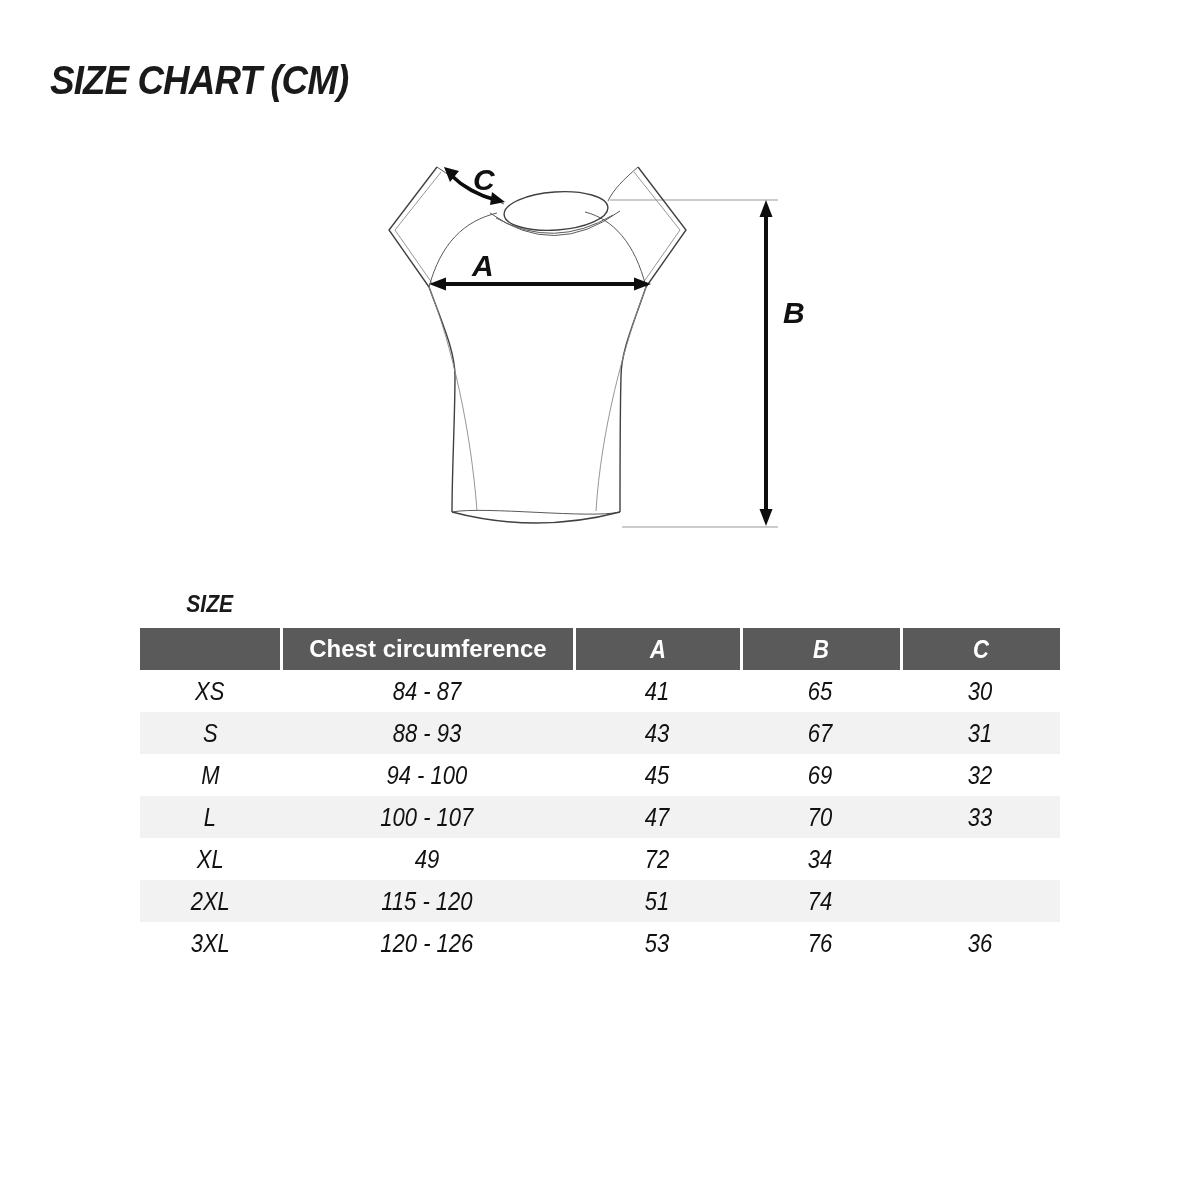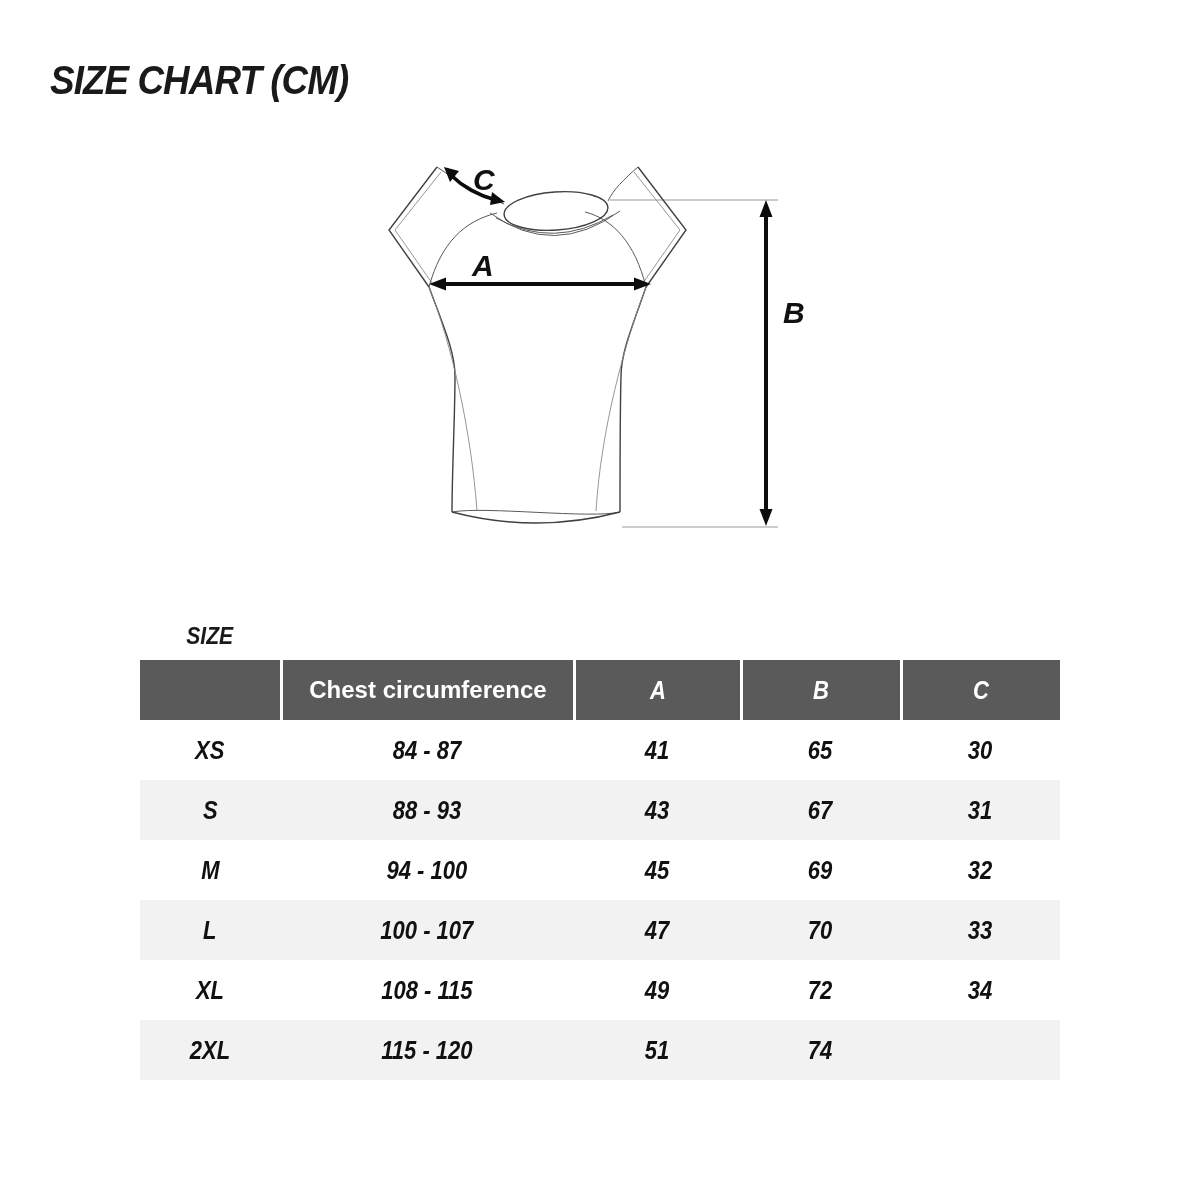--- a/index.html
+++ b/index.html
@@ -15,34 +15,34 @@
     font-size: 40px; font-weight: 700; font-style: italic;
     color: #1a1a1a; letter-spacing: -1px;
     transform: scaleX(0.92); transform-origin: left center;
     white-space: nowrap;
   }
   .diagram {
     position: absolute; left: 360px; top: 140px;
     width: 460px; height: 420px;
   }
   
-  .table-wrap { position: absolute; left: 140px; top: 612px; width: 920px; }
-  .row { display: grid; grid-template-columns: 140px 293px 167px 160px 160px; height: 60px; }
+  .table-wrap { position: absolute; left: 140px; top: 580px; width: 920px; }
+  .row { display: grid; grid-template-columns: 140px 293px 167px 160px 160px; height: 42px; }
   .group-row { grid-template-columns: 140px 293px 487px; height: 48px; }
   .cell { display: flex; align-items: center; justify-content: center; box-sizing: border-box; }
   .group-row .cell {
     color: #1a1a1a; font-weight: 700; font-style: italic; font-size: 24px;
   }
   .sub-row .cell { background: #5a5a5a; color: #ffffff; }
   .sub-row .cell + .cell { border-left: 3px solid #ffffff; }
   .sub-chest { font-weight: 700; font-size: 24px; }
   .sub-abc { font-weight: 700; font-style: italic; font-size: 25px; }
   .data-row { background: #ffffff; }
   .data-row.alt { background: #f2f2f3; }
-  .data-row .cell { color: #111111; font-weight: 700; font-style: italic; font-size: 25px; align-items: center; }
+  .data-row .cell { color: #111111; font-weight: 400; font-style: italic; font-size: 25px; align-items: center; }
   .cond { display: inline-block; transform: scaleX(0.88); transform-origin: center; white-space: nowrap; }
   
   .outline { fill: none; stroke: #404040; stroke-width: 1.4; }
   .seam    { fill: none; stroke: #5a5a5a; stroke-width: 1; }
   .dbl     { fill: none; stroke: #8a8a8a; stroke-width: 0.9; }
   .refline { stroke: #9a9a9a; stroke-width: 1.2; }
   .arrow   { stroke: #0d0d0d; fill: none; }
   .ahead   { fill: #0d0d0d; stroke: none; }
   .dimlabel { font-family: "Liberation Sans", sans-serif; font-style: italic; font-weight: 700; font-size: 30px; fill: #111; }
 </style>
@@ -197,23 +197,20 @@
     <div class="cell">
         <span class="cond">33</span>
       </div>
   </div>
 
   <div class="row data-row">
     <div class="cell">
         <span class="cond">XL</span>
       </div>
     <div class="cell">
-        <span class="cond">108 - 115</span>
-      </div>
-    <div class="cell">
         <span class="cond">49</span>
       </div>
     <div class="cell">
         <span class="cond">72</span>
       </div>
     <div class="cell">
         <span class="cond">34</span>
       </div>
   </div>
 
@@ -225,13 +222,30 @@
         <span class="cond">115 - 120</span>
       </div>
     <div class="cell">
         <span class="cond">51</span>
       </div>
     <div class="cell">
         <span class="cond">74</span>
       </div>
   </div>
 
+  <div class="row data-row">
+    <div class="cell">
+        <span class="cond">3XL</span>
+      </div>
+    <div class="cell">
+        <span class="cond">120 - 126</span>
+      </div>
+    <div class="cell">
+        <span class="cond">53</span>
+      </div>
+    <div class="cell">
+        <span class="cond">76</span>
+      </div>
+    <div class="cell">
+        <span class="cond">36</span>
+      </div>
+  </div>
 </div>
 
 </body></html>

